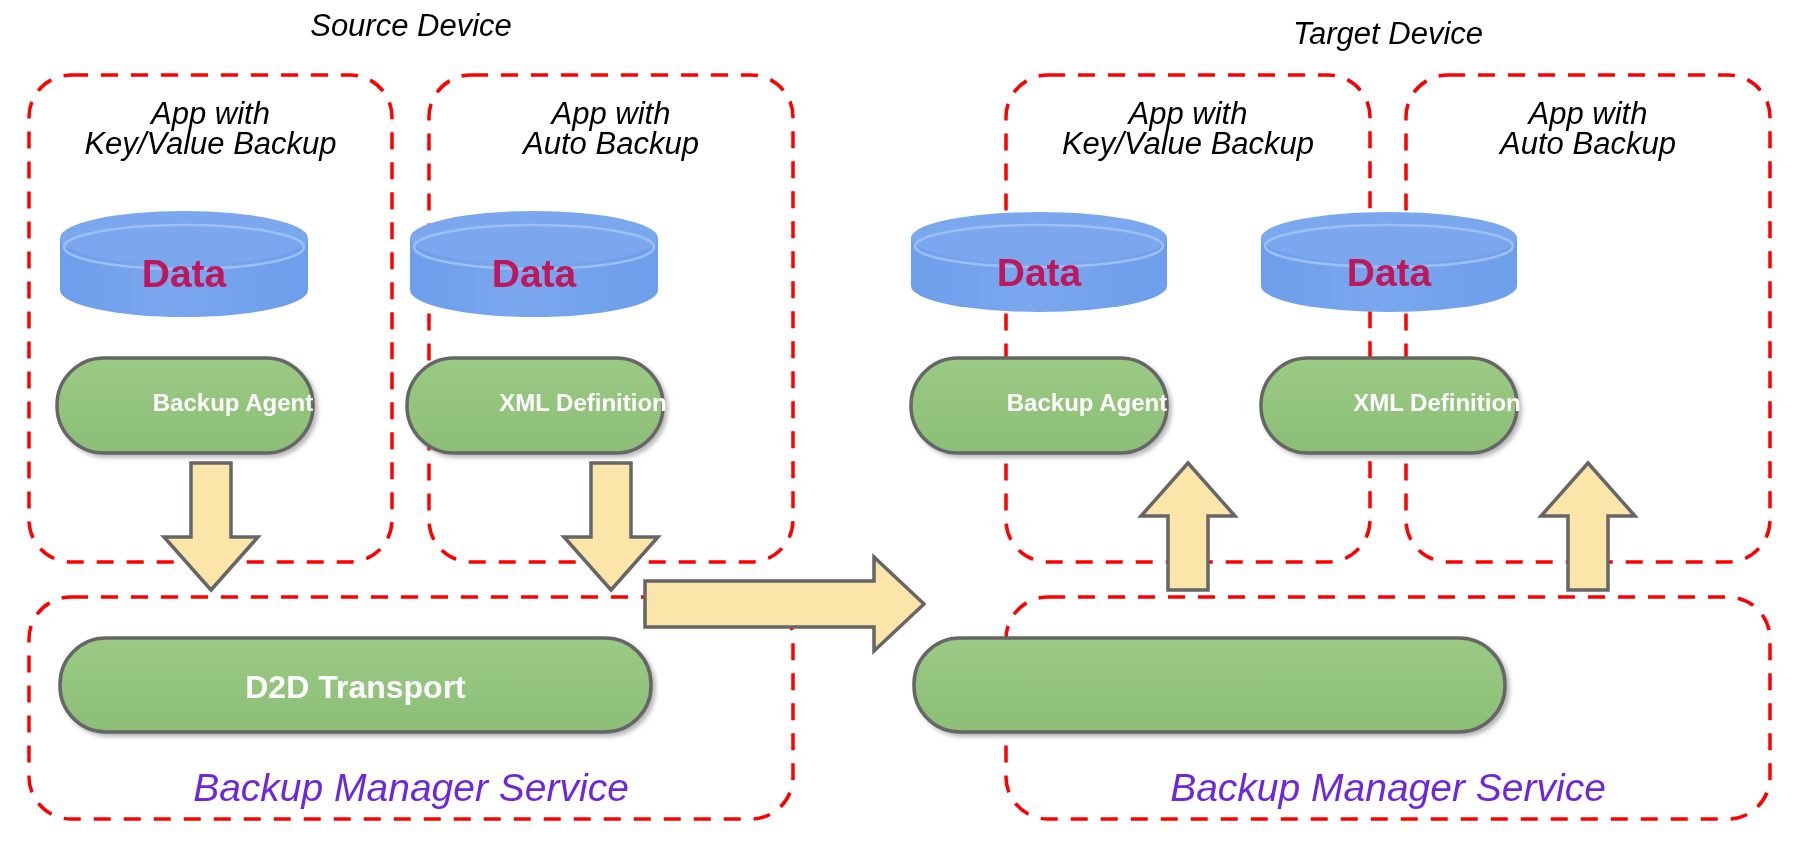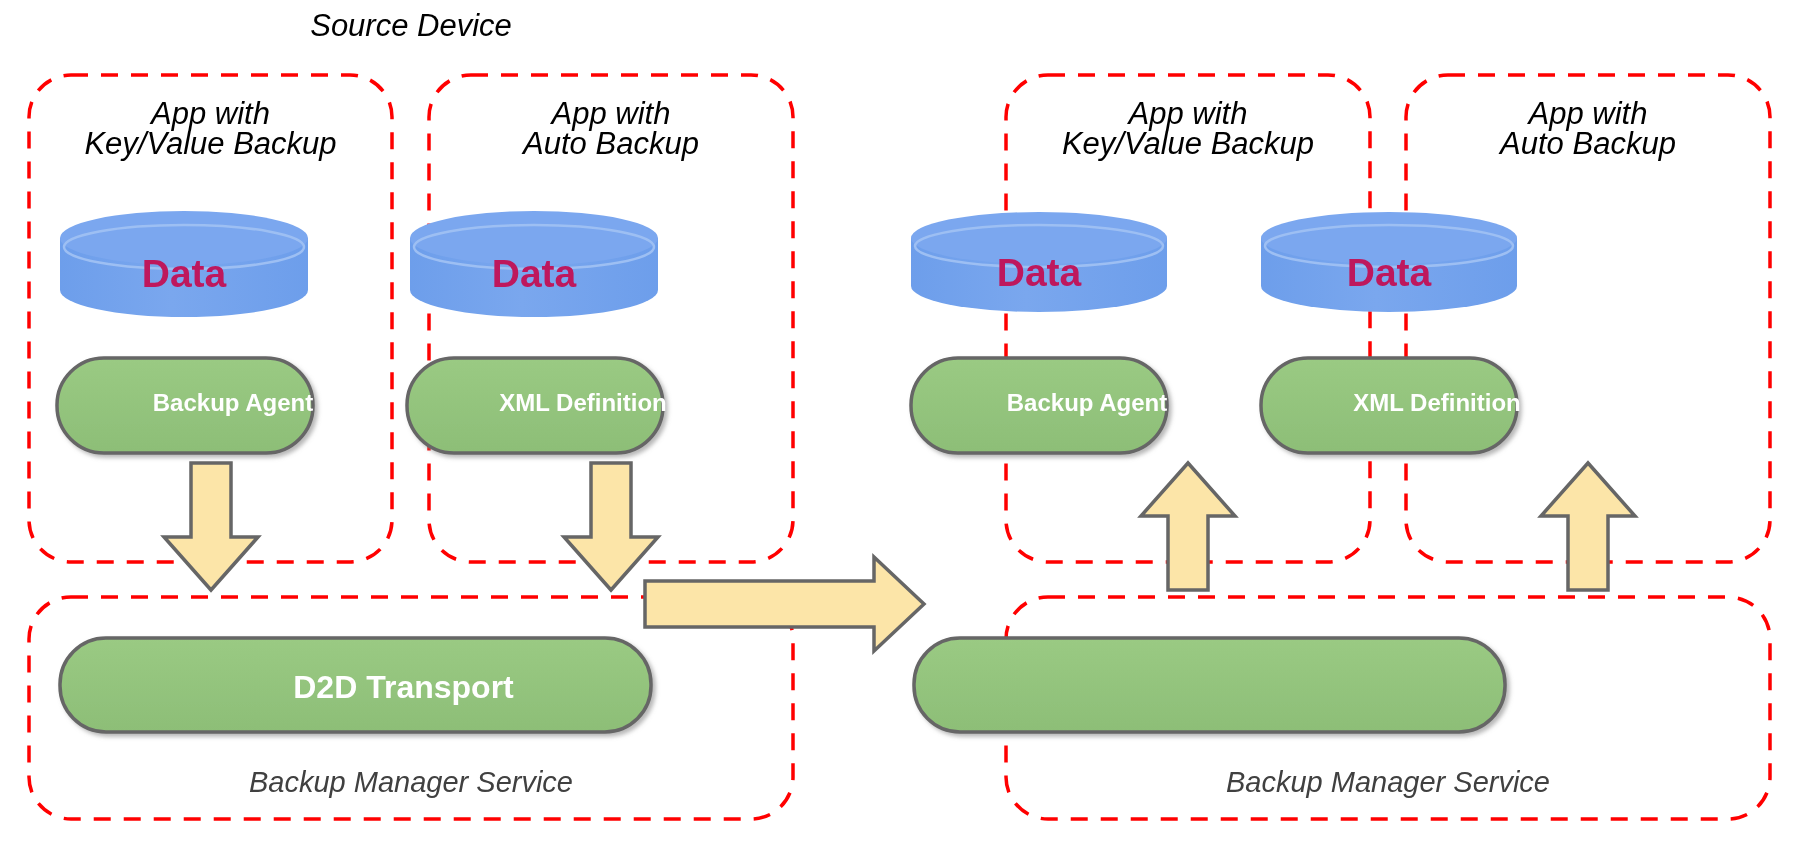--- a/index.html
+++ b/index.html
@@ -38,22 +38,22 @@
     font-style: italic;
     font-size: 31px;
     line-height: 36px;
     color: #000000;
     text-align: center;
     font-family: "Liberation Sans", sans-serif;
   }
   .bms-label {
     position: absolute;
     font-style: italic;
-    font-size: 29px;
-    color: #404040;
+    font-size: 39px;
+    color: #6d28d9;
     text-align: center;
     white-space: nowrap;
     font-family: "Liberation Sans", sans-serif;
   }
   .cyl-label {
     position: absolute;
     font-size: 39px;
     font-weight: bold;
     color: #be185d;
     text-align: center;
@@ -155,20 +155,21 @@
 
     <g>
       <polygon points="645,581 874,581 874,557 924,604 874,651 874,627 645,627" fill="#FCE5A8" stroke="#666666" stroke-width="3.5" stroke-linejoin="miter" transform="translate(0,0)"></polygon>
     </g>
 
     <rect x="60" y="638" width="591" height="94" rx="46" ry="46" fill="url(#pillGrad)" stroke="#666666" stroke-width="3.5" filter="url(#softShadow)"></rect>
     <rect x="914" y="638" width="591" height="94" rx="46" ry="46" fill="url(#pillGrad)" stroke="#666666" stroke-width="3.5" filter="url(#softShadow)"></rect>
   </svg>
 
   <div class="device-title" style="left:29px; top:8px; width:764px;">Source Device</div>
+  <div class="device-title" style="left:1006px; top:16px; width:764px;">Target Device</div>
 
   <div class="app-label" style="left:29px; top:96px; width:363px;">App with</div>
   <div class="app-label" style="left:29px; top:126px; width:363px;">Key/Value Backup</div>
 
   <div class="app-label" style="left:429px; top:96px; width:364px;">App with</div>
   <div class="app-label" style="left:429px; top:126px; width:364px;">Auto Backup</div>
 
   <div class="app-label" style="left:1006px; top:96px; width:364px;">App with</div>
   <div class="app-label" style="left:1006px; top:126px; width:364px;">Key/Value Backup</div>
 
@@ -178,18 +179,18 @@
   <div class="cyl-label" style="left:60px; top:252px; width:248px;">Data</div>
   <div class="cyl-label" style="left:410px; top:252px; width:248px;">Data</div>
   <div class="cyl-label" style="left:911px; top:251px; width:256px;">Data</div>
   <div class="cyl-label" style="left:1261px; top:251px; width:256px;">Data</div>
 
   <div class="pill-label" style="left:57px; top:389px; width:256px;">Backup Agent</div>
   <div class="pill-label" style="left:407px; top:389px; width:256px;">XML Definition</div>
   <div class="pill-label" style="left:911px; top:389px; width:256px;">Backup Agent</div>
   <div class="pill-label" style="left:1261px; top:389px; width:256px;">XML Definition</div>
 
-  <div class="transport-label" style="left:60px; top:669px; width:591px;margin-left:48px;">D2D Transport</div>
+  <div class="transport-label" style="left:60px; top:669px; width:591px;">D2D Transport</div>
 
   <div class="bms-label" style="left:29px; top:766px; width:764px;">Backup Manager Service</div>
   <div class="bms-label" style="left:1006px; top:766px; width:764px;">Backup Manager Service</div>
 
 </div>
 
 </body></html>

